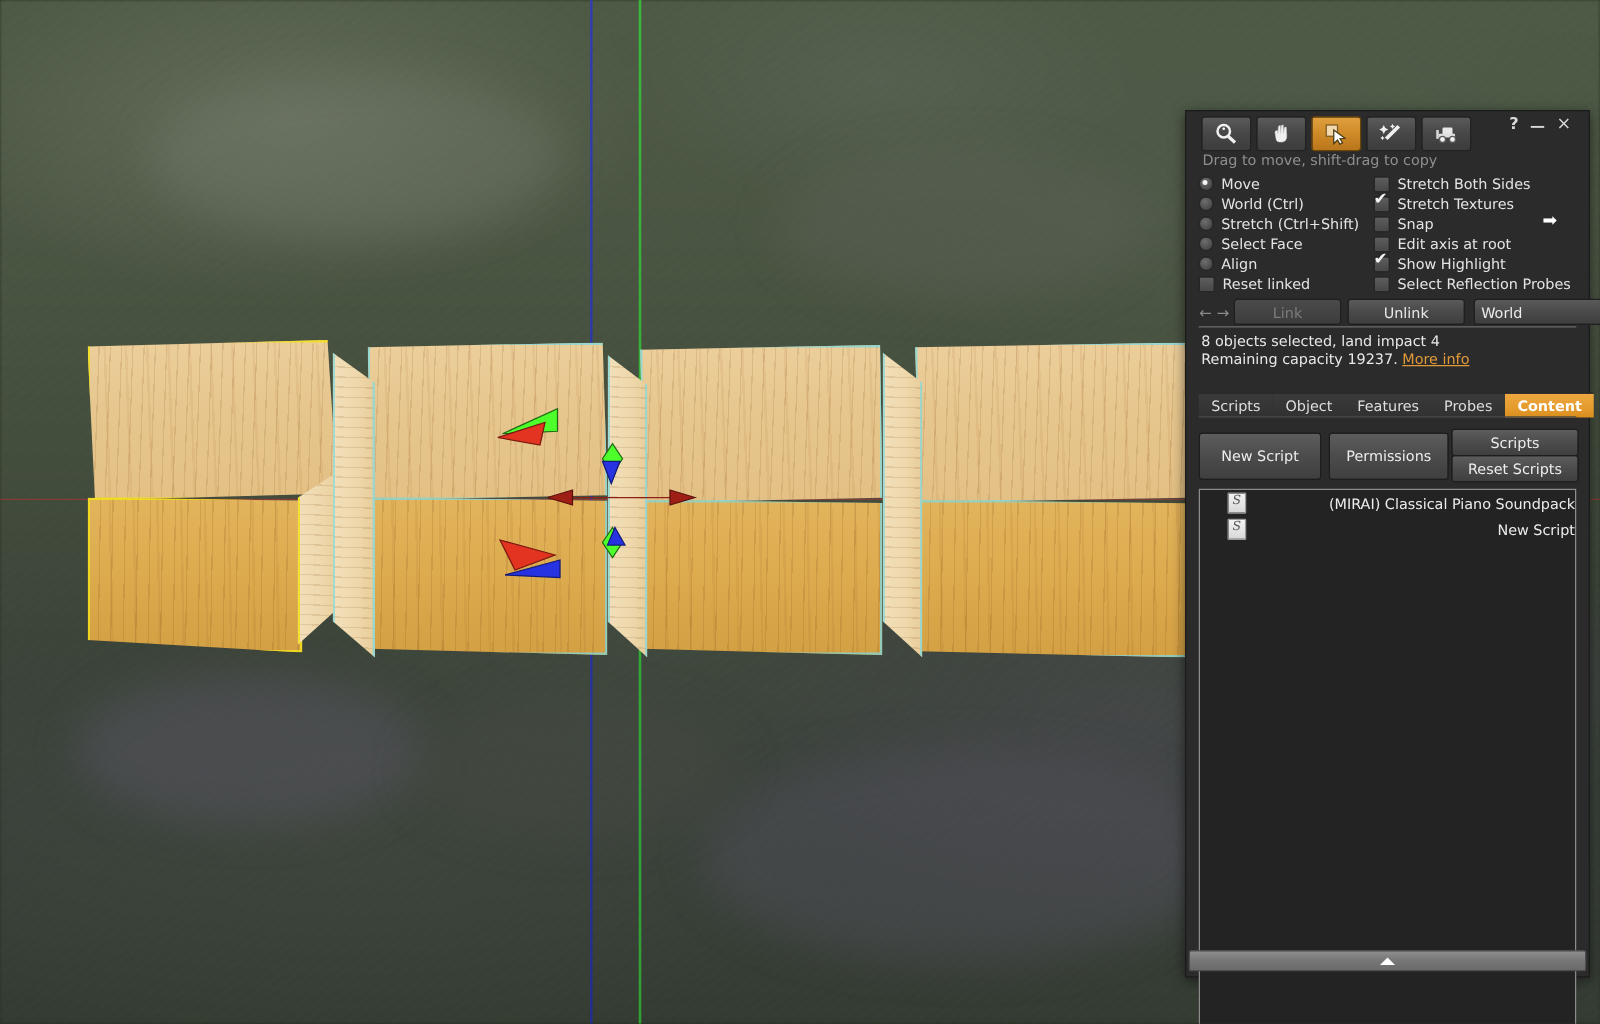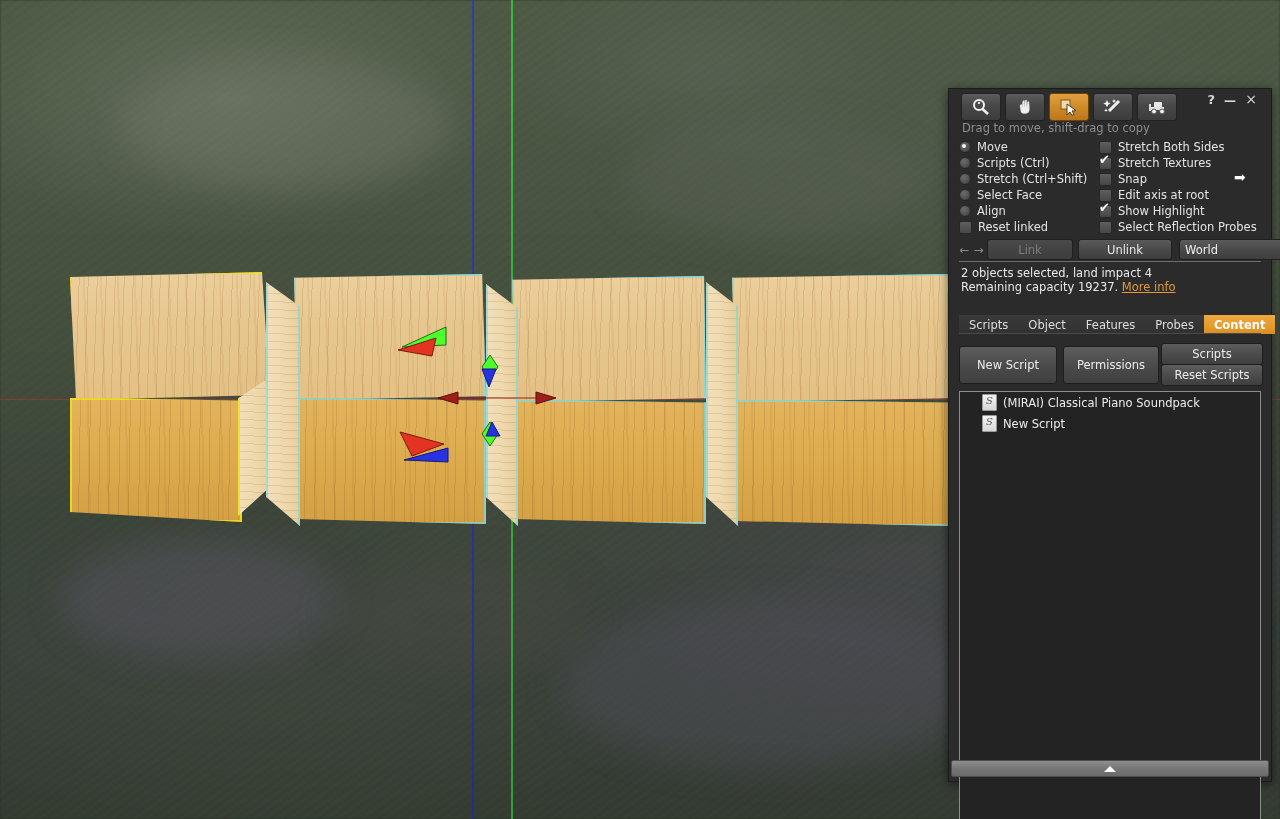--- a/index.html
+++ b/index.html
@@ -197,21 +197,21 @@
   .script-ico{
     width:13px;height:15px;flex:0 0 auto;margin-right:6px;
     background:linear-gradient(180deg,#f2f2f2,#d8d8d8);
     border:1px solid #9a9a9a;border-radius:1px;position:relative;
   }
   .script-ico::after{
     content:"S";position:absolute;left:3px;top:0px;font-size:10px;color:#5a5a5a;
     font-style:italic;font-family:"DejaVu Serif","Liberation Serif",serif;
   }
   .list-label{color:#ececec;font-size:11.5px;white-space:nowrap;}
-  .indent{margin-left:18px;}
+  .indent{margin-left:18px;justify-content:space-between;}
 
   
   #collapse-bar{
     position:absolute;left:2px;right:2px;bottom:4px;height:15px;border-radius:2px;
     background:linear-gradient(180deg,#8f8f8f 0%,#787878 45%,#6a6a6a 100%);
     border:1px solid #4d4d4d;display:flex;align-items:center;justify-content:center;
     cursor:pointer;
   }
   #collapse-chevron{
     width:0;height:0;border-left:6px solid transparent;border-right:6px solid transparent;
@@ -377,21 +377,21 @@
   <div id="tool-hint">Drag to move, shift-drag to copy</div>
 
   <div id="options">
     <div class="opt-col" id="opt-left">
       <div class="opt-row">
         <span class="radio on"></span>
         <span class="opt-label">Move</span>
       </div>
       <div class="opt-row">
         <span class="radio"></span>
-        <span class="opt-label">Scripts (Ctrl)</span>
+        <span class="opt-label">World (Ctrl)</span>
       </div>
       <div class="opt-row">
         <span class="radio"></span>
         <span class="opt-label">Stretch (Ctrl+Shift)</span>
       </div>
       <div class="opt-row">
         <span class="radio"></span>
         <span class="opt-label">Select Face</span>
       </div>
       <div class="opt-row">
@@ -439,21 +439,21 @@
     <div class="sbtn disabled" id="btn-link">Link</div>
     <div class="sbtn" id="btn-unlink">Unlink</div>
     <div id="grid-select">
       <span>World</span>
 
     </div>
   </div>
   <div id="hrule"></div>
 
   <div id="status">
-    <div>2 objects selected, land impact 4</div>
+    <div>8 objects selected, land impact 4</div>
     <div>
       <span>Remaining capacity 19237. </span><span id="more-info">More info</span>
     </div>
   </div>
 
   <div id="tabs">
     <div class="tab">Scripts</div>
     <div class="tab">Object</div>
     <div class="tab">Features</div>
     <div class="tab">Probes</div>

